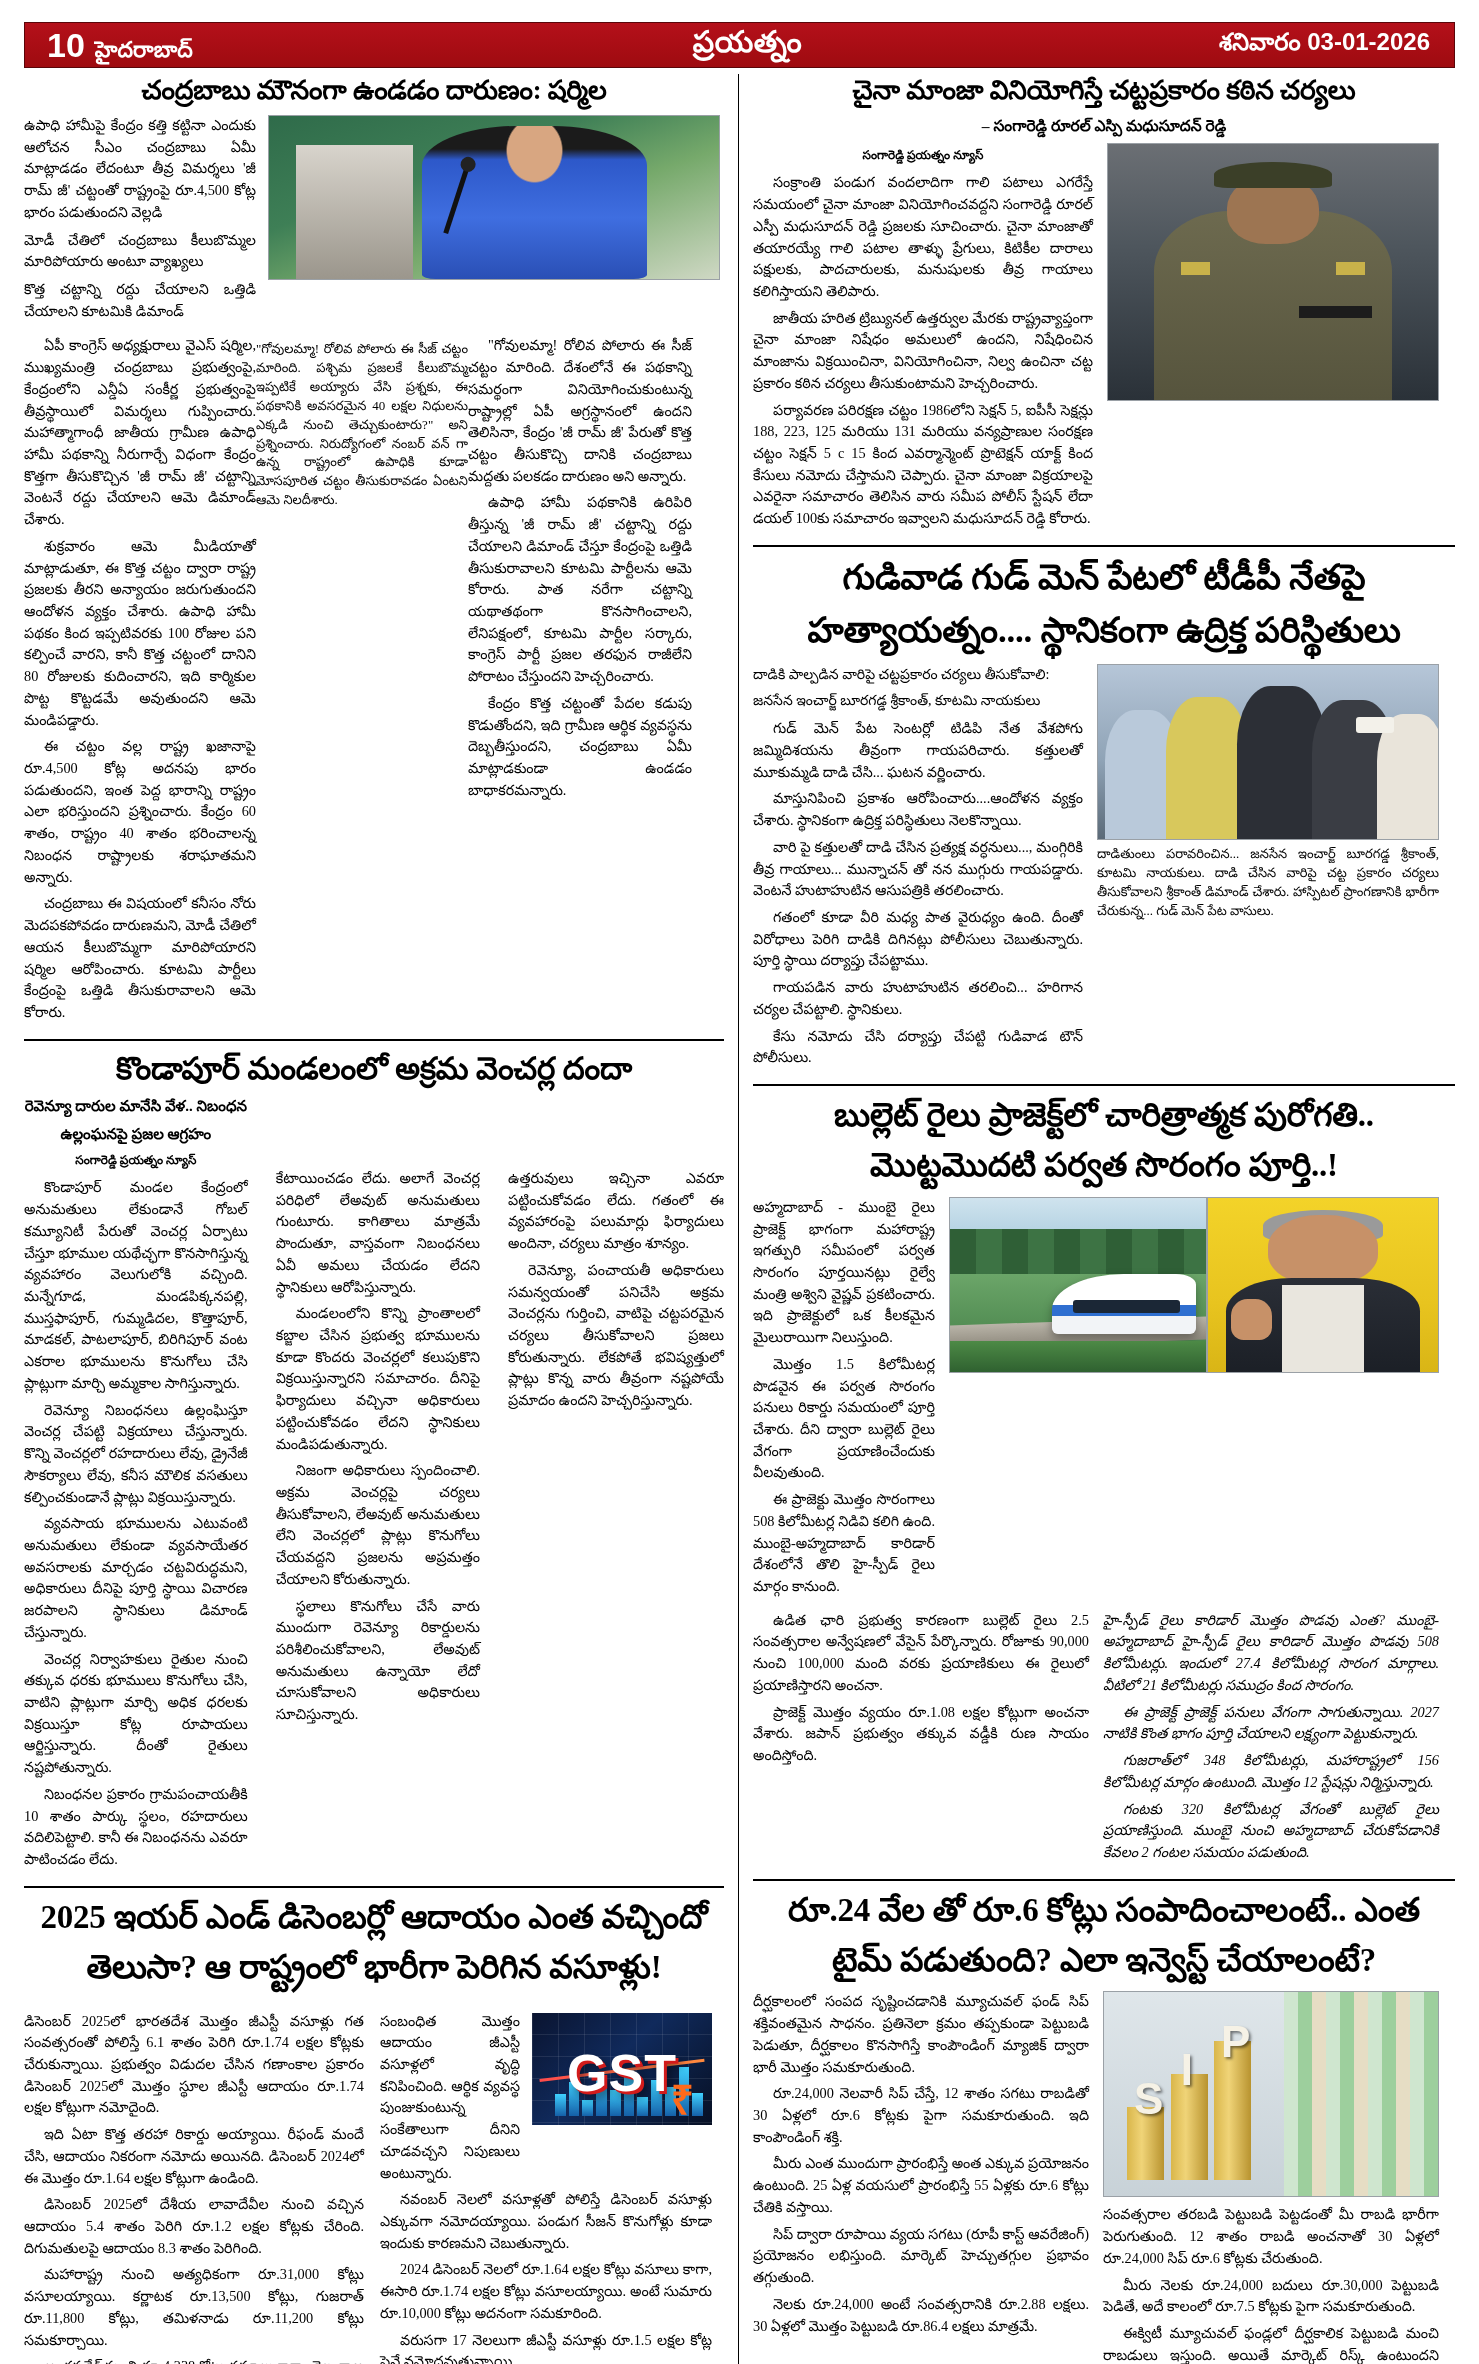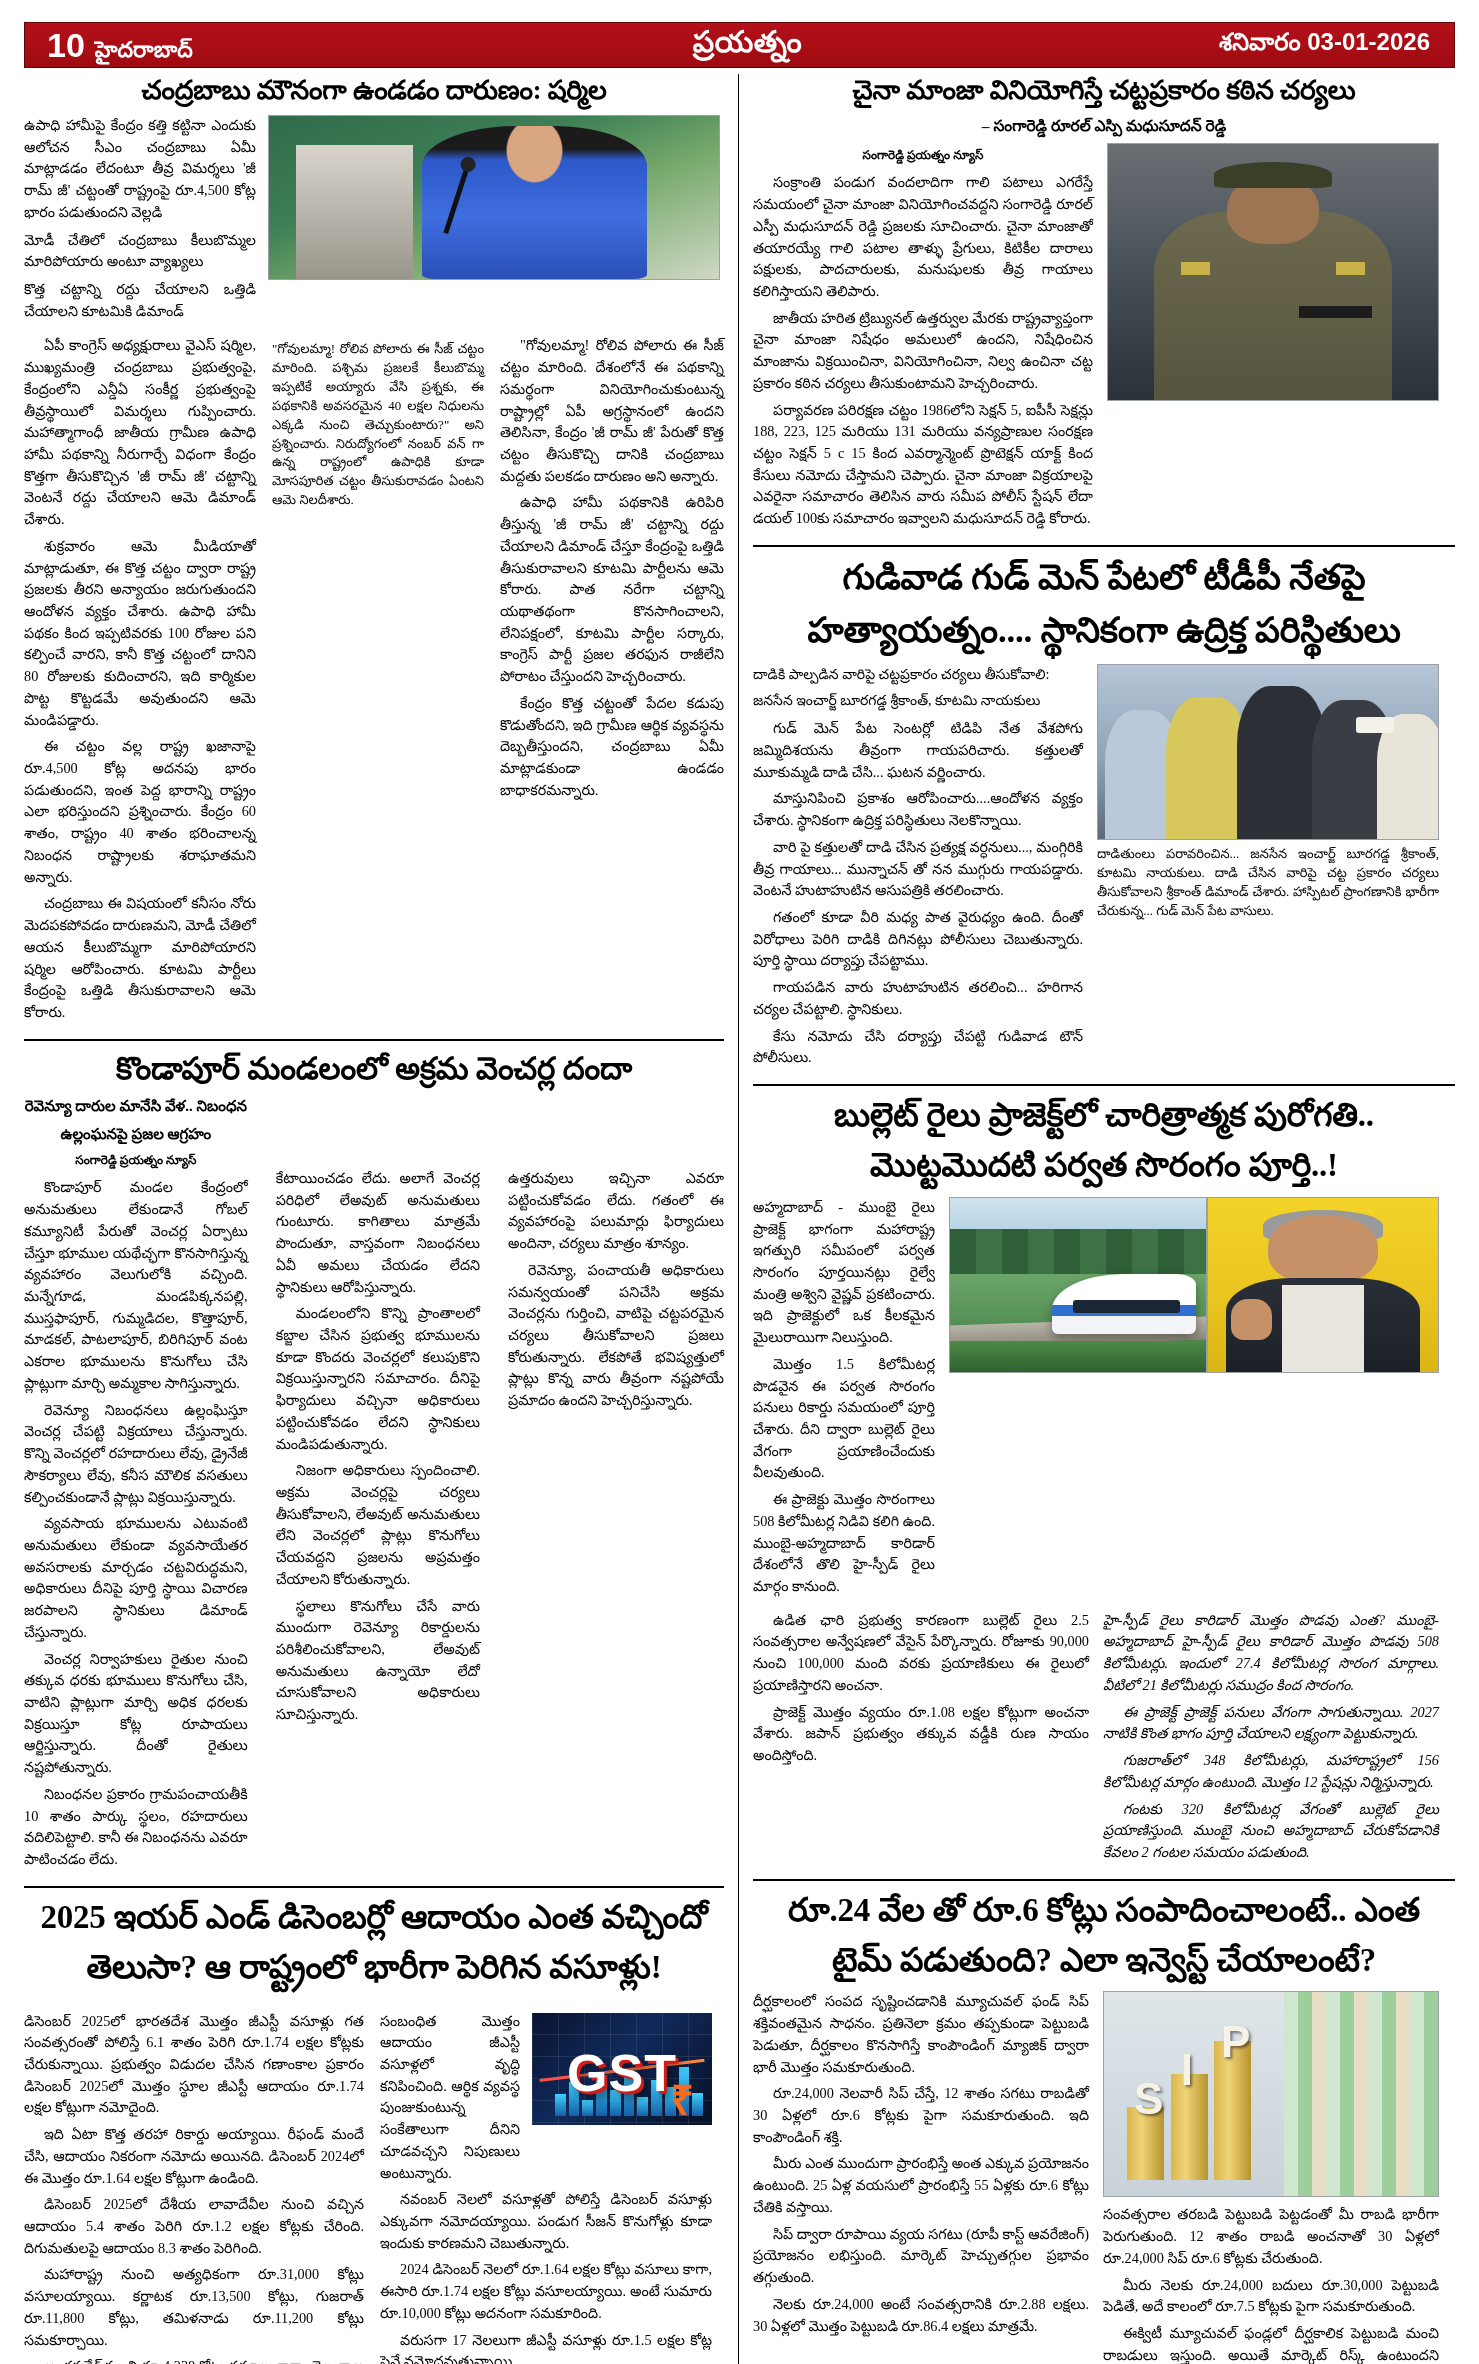--- a/index.html
+++ b/index.html
@@ -189,21 +189,21 @@
             <p class="tx" style="margin-top:6px;">మోడీ చేతిలో చంద్రబాబు కీలుబొమ్మల మారిపోయారు అంటూ వ్యాఖ్యలు</p>
             <p class="tx" style="margin-top:6px;">కొత్త చట్టాన్ని రద్దు చేయాలని ఒత్తిడి చేయాలని కూటమికి డిమాండ్</p>
           </div>
           <div class="imgbox img-sharmila b" style="width:452px; height:165px;">
             <div class="sh-podium"></div>
             <div class="sh-person"></div>
             <div class="sh-mic"></div>
           </div>
         </div>
 
-        <div style="display:flex; gap:16px; margin-top:8px;">
+        <div style="display:flex; margin-top:8px;">
           <div style="width:232px;">
             <p class="tx ind">ఏపీ కాంగ్రెస్ అధ్యక్షురాలు వైఎస్ షర్మిల, ముఖ్యమంత్రి చంద్రబాబు ప్రభుత్వంపై, కేంద్రంలోని ఎన్డీఏ సంకీర్ణ ప్రభుత్వంపై తీవ్రస్థాయిలో విమర్శలు గుప్పించారు. మహాత్మాగాంధీ జాతీయ గ్రామీణ ఉపాధి హామీ పథకాన్ని నీరుగార్చే విధంగా కేంద్రం కొత్తగా తీసుకొచ్చిన 'జీ రామ్ జీ' చట్టాన్ని వెంటనే రద్దు చేయాలని ఆమె డిమాండ్ చేశారు.</p>
             <p class="tx ind">శుక్రవారం ఆమె మీడియాతో మాట్లాడుతూ, ఈ కొత్త చట్టం ద్వారా రాష్ట్ర ప్రజలకు తీరని అన్యాయం జరుగుతుందని ఆందోళన వ్యక్తం చేశారు. ఉపాధి హామీ పథకం కింద ఇప్పటివరకు 100 రోజుల పని కల్పించే వారని, కానీ కొత్త చట్టంలో దానిని 80 రోజులకు కుదించారని, ఇది కార్మికుల పొట్ట కొట్టడమే అవుతుందని ఆమె మండిపడ్డారు.</p>
             <p class="tx ind">ఈ చట్టం వల్ల రాష్ట్ర ఖజానాపై రూ.4,500 కోట్ల అదనపు భారం పడుతుందని, ఇంత పెద్ద భారాన్ని రాష్ట్రం ఎలా భరిస్తుందని ప్రశ్నించారు. కేంద్రం 60 శాతం, రాష్ట్రం 40 శాతం భరించాలన్న నిబంధన రాష్ట్రాలకు శరాఘాతమని అన్నారు.</p>
             <p class="tx ind">చంద్రబాబు ఈ విషయంలో కనీసం నోరు మెదపకపోవడం దారుణమని, మోడీ చేతిలో ఆయన కీలుబొమ్మగా మారిపోయారని షర్మిల ఆరోపించారు. కూటమి పార్టీలు కేంద్రంపై ఒత్తిడి తీసుకురావాలని ఆమె కోరారు.</p>
           </div>
           <div style="width:212px;">
             <p class="cap">"గోవులమ్మా! రోలివ పోలారు ఈ సీజ్ చట్టం మారింది. పశ్చిమ ప్రజలకే కీలుబొమ్మ ఇప్పటికే అయ్యారు వేసి ప్రశ్నకు, ఈ పథకానికి అవసరమైన 40 లక్షల నిధులను ఎక్కడి నుంచి తెచ్చుకుంటారు?" అని ప్రశ్నించారు. నిరుద్యోగంలో నంబర్ వన్ గా ఉన్న రాష్ట్రంలో ఉపాధికి కూడా మోసపూరిత చట్టం తీసుకురావడం ఏంటని ఆమె నిలదీశారు.</p>
           </div>
           <div style="width:224px;">

